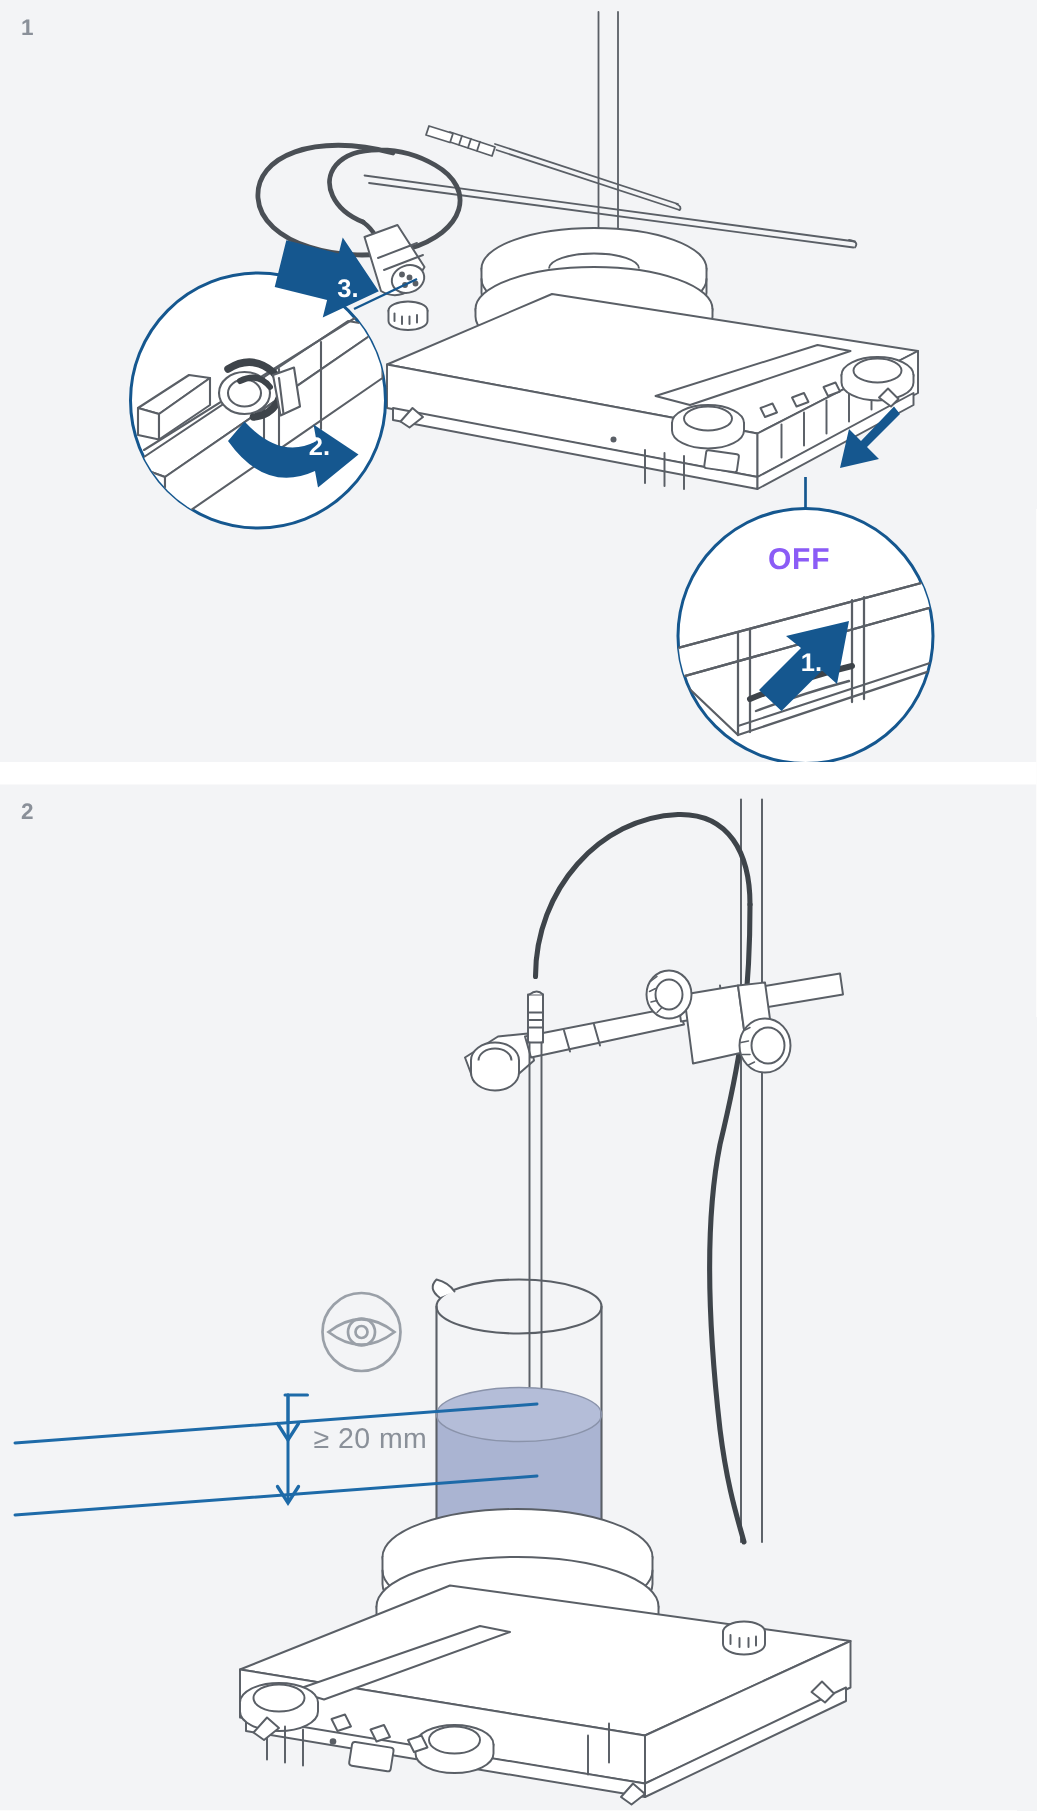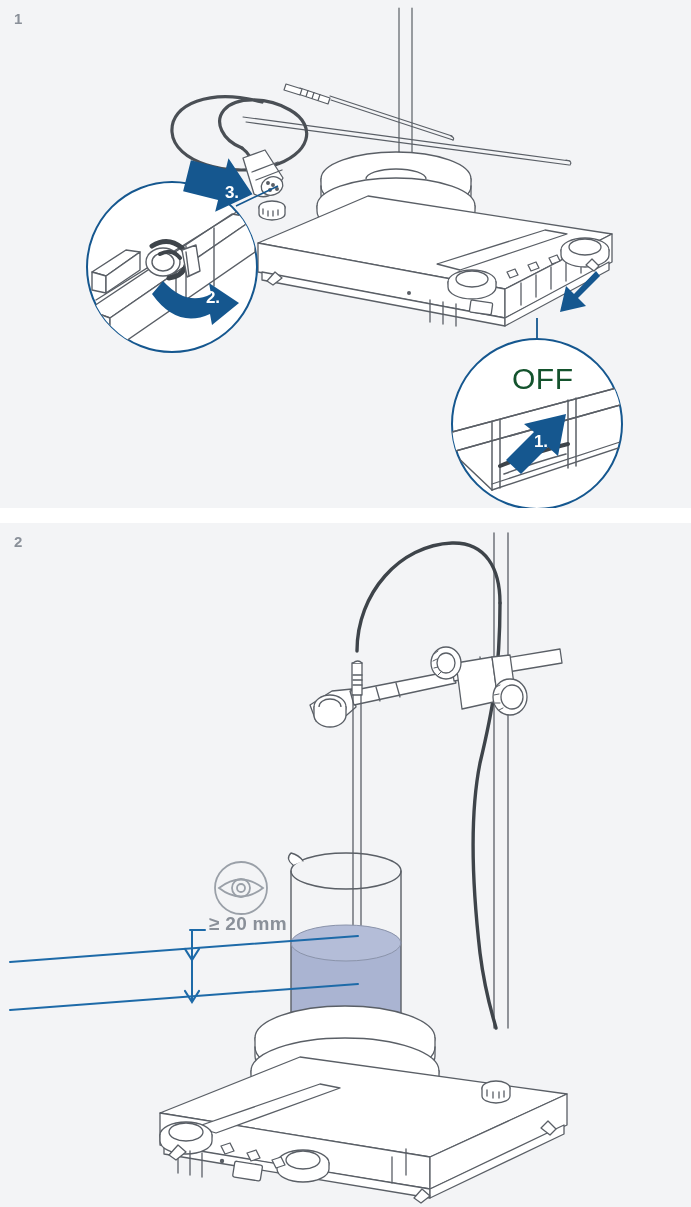--- a/index.html
+++ b/index.html
@@ -36,34 +36,35 @@
     user-select: none;
   }
   .panel-svg {
     position: absolute;
     left: 0;
     top: 0;
     display: block;
   }
   .off-label {
     position: absolute;
-    font-size: 30px;
-    font-weight: normal;
-    color: #14532d;
+    font-size: 20px;
+    font-weight: bold;
+    color: #8b5cf6;
     letter-spacing: 0.5px;
     user-select: none;
   }
   .dim-label {
     position: absolute;
     font-size: 19px;
-    font-weight: bold;
+    font-weight: normal;
     color: #8a9099;
     letter-spacing: 0.3px;
     white-space: nowrap;
     user-select: none;
+    margin-top: 36px;
   }
   .step-num {
     font-size: 17px;
     font-weight: bold;
     fill: #ffffff;
     font-family: "Liberation Sans", sans-serif;
   }
 </style>
 </head>
 <body>

